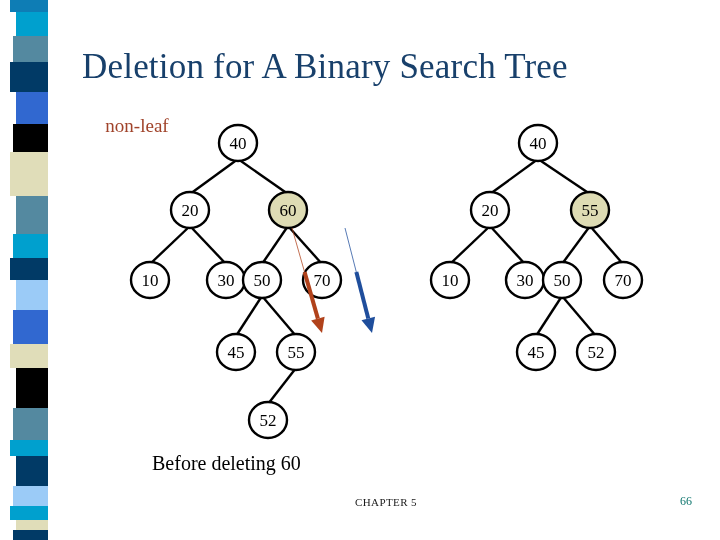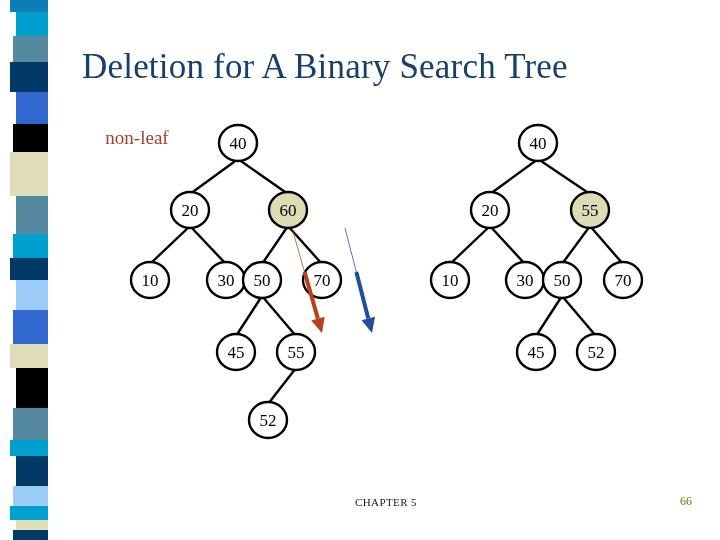--- a/index.html
+++ b/index.html
@@ -46,21 +46,20 @@
   
   #nonleaf {
     position: absolute;
     left: 78px;
     top: 113px;
     width: 118px;
     text-align: center;
     color: #A0432A;
     font-size: 19px;
     line-height: 26px;
-    margin-top: 12px;
   }
 
   
   #trees {
     position: absolute;
     left: 0; top: 0;
     width: 720px; height: 540px;
   }
 
   
@@ -81,21 +80,21 @@
     color: #1a1a1a;
     letter-spacing: .4px;
     white-space: nowrap;
     text-align: center;
   }
   #pagenum {
     position: absolute;
     left: 680px;
     top: 494px;
     font-size: 12px;
-    color: #4d7c0f;
+    color: #0f766e;
     white-space: nowrap;
   }
 
   .nodetext {
     font-family: "Liberation Serif", "DejaVu Serif", serif;
     font-size: 17px;
     fill: #000000;
   }
 </style>
 </head>
@@ -238,17 +237,18 @@
           <polygon points="322,333 311.14851544805356,320.5001886806693 324.6098507150251,316.654092890106" fill="#B1421B"></polygon>
         </g>
         <g>
           <line x1="345" y1="228" x2="357.15" y2="275.25" stroke="#1F4E9C" stroke-width="1" opacity="0.75"></line>
           <line x1="356.34" y1="272.1" x2="368.26438440284073" y2="318.4726060110473" stroke="#1F4E9C" stroke-width="4"></line>
           <polygon points="372,333 361.4849338746628,320.2158932897216 375.0438349310187,316.729318732373" fill="#1F4E9C"></polygon>
         </g>
       </g>
   </svg>
 
+  <div class="caption" id="cap-before">Before deleting 60</div>
 
   <div id="chapter">CHAPTER 5</div>
   <div id="pagenum">66</div>
 
 </div>
 
 </body></html>

